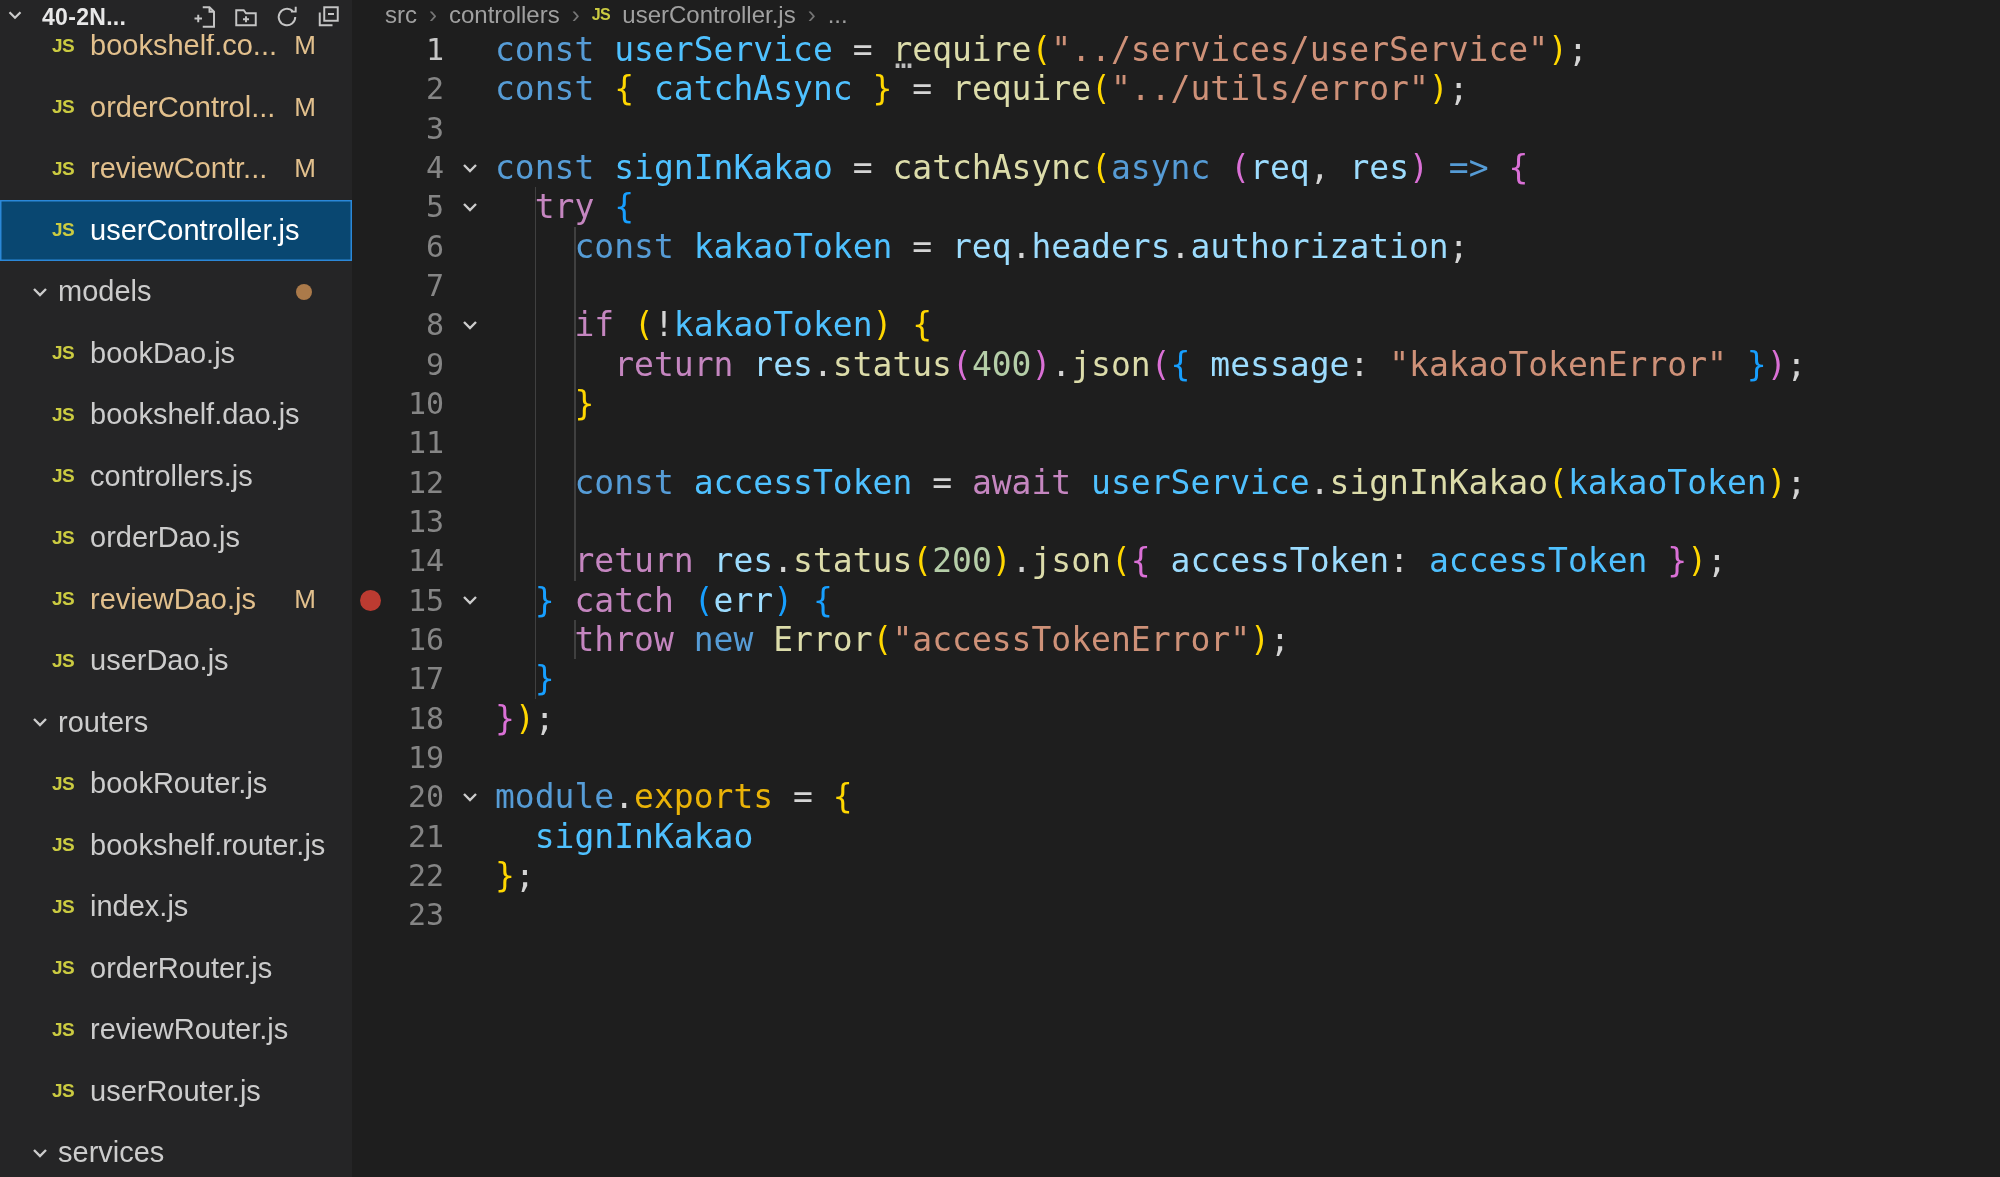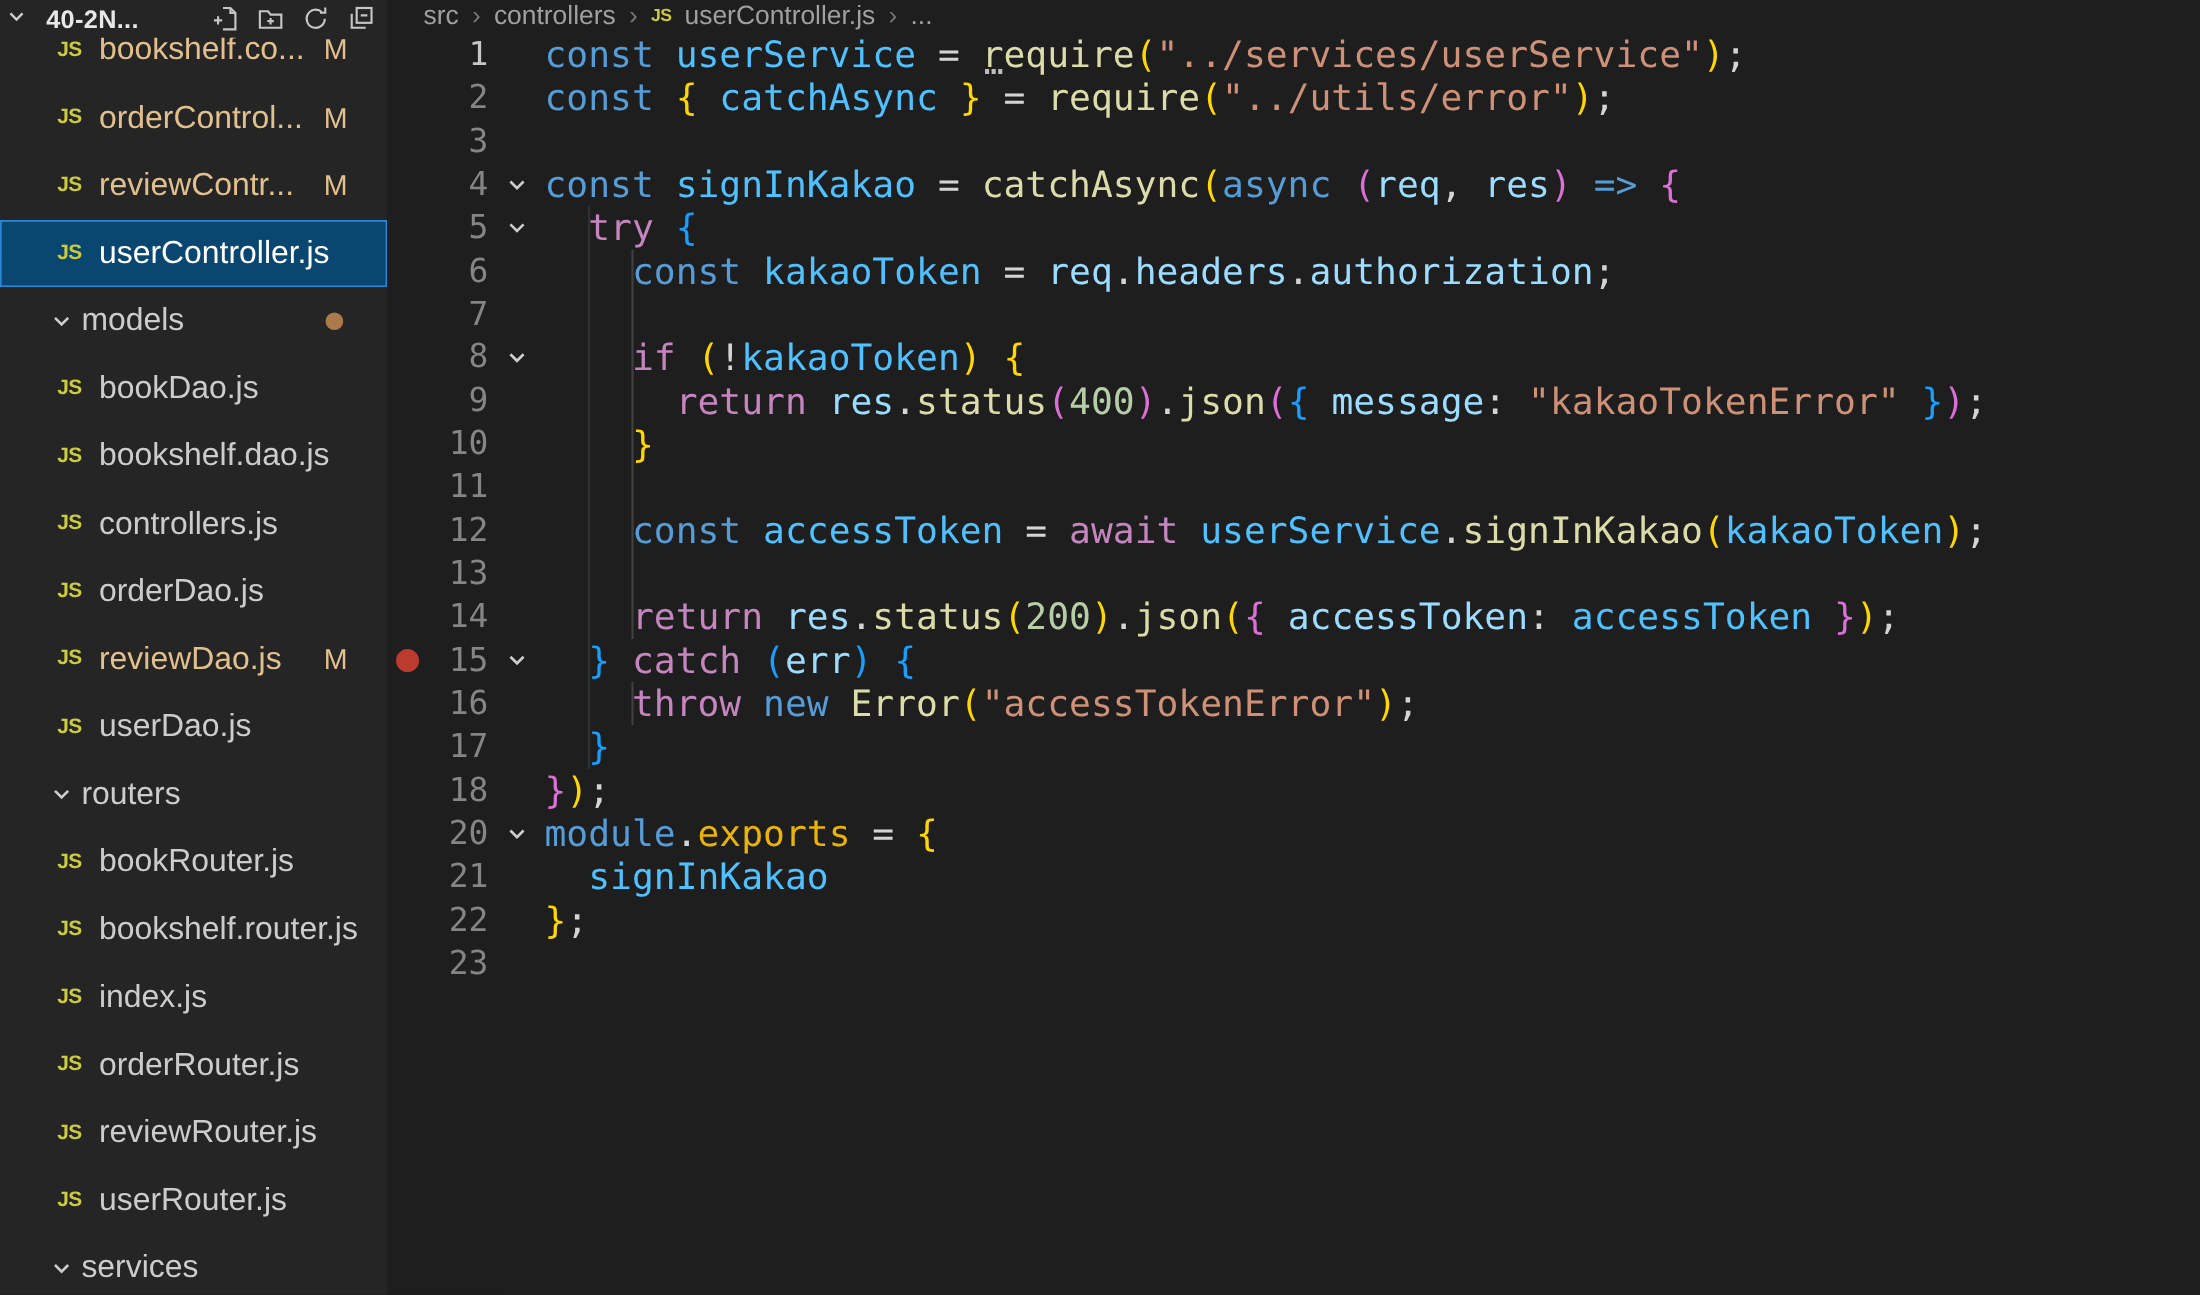--- a/index.html
+++ b/index.html
@@ -13,21 +13,21 @@
   .sb-header { position:absolute; top:0; left:0; right:0; height:34px; z-index:6;
                display:flex; align-items:center; padding:0 12px 0 4px; background:#252526;gap:12px; }
   .sb-title { font-size:23px; font-weight:700; color:#e8e8e8; margin-left:4px;
               letter-spacing:.3px; white-space:nowrap; }
   .sb-actions { margin-left:auto; display:flex; gap:17px; align-items:center; }
   .sb-actions svg { display:block; }
   .tree { position:absolute; top:34px; left:0; right:0; bottom:0; overflow:hidden; }
   .tree-inner { margin-top:-19px; }
   .row { position:relative; display:flex; align-items:center; height:61.5px;
          font-size:29px; color:#cccccc; white-space:nowrap; }
-  .row.f1 { padding-left:44px; }
+  .row.f1 { padding-left:28px; }
   .row.f2 { padding-left:52px; }
   .row .chev { width:30px; flex:none; display:flex; align-items:center; }
   .js-badge { width:38px; flex:none; font-weight:700; font-size:19px; color:#cbcb41;
               letter-spacing:-.5px; }
   .row .label { overflow:hidden; }
   .row.modified .label { color:#e2c08d; }
   .row.selected { background:#094771; box-shadow:inset 0 0 0 1.5px #2b88d8; }
   .row.selected .label { color:#ffffff; }
   .m-badge { margin-left:auto; padding-right:36px; color:#e2c08d; font-size:26px; }
   .dot-badge { margin-left:auto; margin-right:40px; width:16px; height:16px;
@@ -231,20 +231,21 @@
           <div class="cline"><div class="bp-col"></div><div class="ln-col">11</div><div class="fold-col"></div><div class="ltext"></div></div>
           <div class="cline"><div class="bp-col"></div><div class="ln-col">12</div><div class="fold-col"></div><div class="ltext"><span style="color: rgb(212, 212, 212);">    </span><span style="color: rgb(86, 156, 214);">const </span><span style="color: rgb(79, 193, 255);">accessToken </span><span style="color: rgb(212, 212, 212);">= </span><span style="color: rgb(197, 134, 192);">await </span><span style="color: rgb(79, 193, 255);">userService</span><span style="color: rgb(212, 212, 212);">.</span><span style="color: rgb(220, 220, 170);">signInKakao</span><span style="color: rgb(255, 215, 0);">(</span><span style="color: rgb(79, 193, 255);">kakaoToken</span><span style="color: rgb(255, 215, 0);">)</span><span style="color: rgb(212, 212, 212);">;</span></div></div>
           <div class="cline"><div class="bp-col"></div><div class="ln-col">13</div><div class="fold-col"></div><div class="ltext"></div></div>
           <div class="cline"><div class="bp-col"></div><div class="ln-col">14</div><div class="fold-col"></div><div class="ltext"><span style="color: rgb(212, 212, 212);">    </span><span style="color: rgb(197, 134, 192);">return </span><span style="color: rgb(156, 220, 254);">res</span><span style="color: rgb(212, 212, 212);">.</span><span style="color: rgb(220, 220, 170);">status</span><span style="color: rgb(255, 215, 0);">(</span><span style="color: rgb(181, 206, 168);">200</span><span style="color: rgb(255, 215, 0);">)</span><span style="color: rgb(212, 212, 212);">.</span><span style="color: rgb(220, 220, 170);">json</span><span style="color: rgb(255, 215, 0);">(</span><span style="color: rgb(218, 112, 214);">{ </span><span style="color: rgb(156, 220, 254);">accessToken</span><span style="color: rgb(212, 212, 212);">: </span><span style="color: rgb(79, 193, 255);">accessToken</span><span style="color: rgb(218, 112, 214);"> }</span><span style="color: rgb(255, 215, 0);">)</span><span style="color: rgb(212, 212, 212);">;</span></div></div>
           <div class="cline"><div class="bp-col"><div class="bp-dot"></div></div><div class="ln-col">15</div><div class="fold-col"><svg width="24" height="24" viewBox="0 0 16 16">
                 <path d="M4 6l4 4 4-4" fill="none" stroke="#cccccc" stroke-width="1.6"></path>
               </svg></div><div class="ltext"><span style="color: rgb(212, 212, 212);">  </span><span style="color: rgb(23, 159, 255);">}</span><span style="color: rgb(212, 212, 212);"> </span><span style="color: rgb(197, 134, 192);">catch </span><span style="color: rgb(23, 159, 255);">(</span><span style="color: rgb(156, 220, 254);">err</span><span style="color: rgb(23, 159, 255);">)</span><span style="color: rgb(212, 212, 212);"> </span><span style="color: rgb(23, 159, 255);">{</span></div></div>
           <div class="cline"><div class="bp-col"></div><div class="ln-col">16</div><div class="fold-col"></div><div class="ltext"><span style="color: rgb(212, 212, 212);">    </span><span style="color: rgb(197, 134, 192);">throw </span><span style="color: rgb(86, 156, 214);">new </span><span style="color: rgb(220, 220, 170);">Error</span><span style="color: rgb(255, 215, 0);">(</span><span style="color: rgb(206, 145, 120);">"accessTokenError"</span><span style="color: rgb(255, 215, 0);">)</span><span style="color: rgb(212, 212, 212);">;</span></div></div>
           <div class="cline"><div class="bp-col"></div><div class="ln-col">17</div><div class="fold-col"></div><div class="ltext"><span style="color: rgb(212, 212, 212);">  </span><span style="color: rgb(23, 159, 255);">}</span></div></div>
           <div class="cline"><div class="bp-col"></div><div class="ln-col">18</div><div class="fold-col"></div><div class="ltext"><span style="color: rgb(218, 112, 214);">}</span><span style="color: rgb(255, 215, 0);">)</span><span style="color: rgb(212, 212, 212);">;</span></div></div>
+          <div class="cline"><div class="bp-col"></div><div class="ln-col">19</div><div class="fold-col"></div><div class="ltext"></div></div>
           <div class="cline"><div class="bp-col"></div><div class="ln-col">20</div><div class="fold-col"><svg width="24" height="24" viewBox="0 0 16 16">
                 <path d="M4 6l4 4 4-4" fill="none" stroke="#cccccc" stroke-width="1.6"></path>
               </svg></div><div class="ltext"><span style="color: rgb(86, 156, 214);">module</span><span style="color: rgb(212, 212, 212);">.</span><span style="color: #eab308;">exports </span><span style="color: rgb(212, 212, 212);">= </span><span style="color: rgb(255, 215, 0);">{</span></div></div>
           <div class="cline"><div class="bp-col"></div><div class="ln-col">21</div><div class="fold-col"></div><div class="ltext"><span style="color: rgb(212, 212, 212);">  </span><span style="color: rgb(79, 193, 255);">signInKakao</span></div></div>
           <div class="cline"><div class="bp-col"></div><div class="ln-col">22</div><div class="fold-col"></div><div class="ltext"><span style="color: rgb(255, 215, 0);">}</span><span style="color: rgb(212, 212, 212);">;</span></div></div>
           <div class="cline"><div class="bp-col"></div><div class="ln-col">23</div><div class="fold-col"></div><div class="ltext"></div></div>
         </div>
     </div>
   </div>
 

